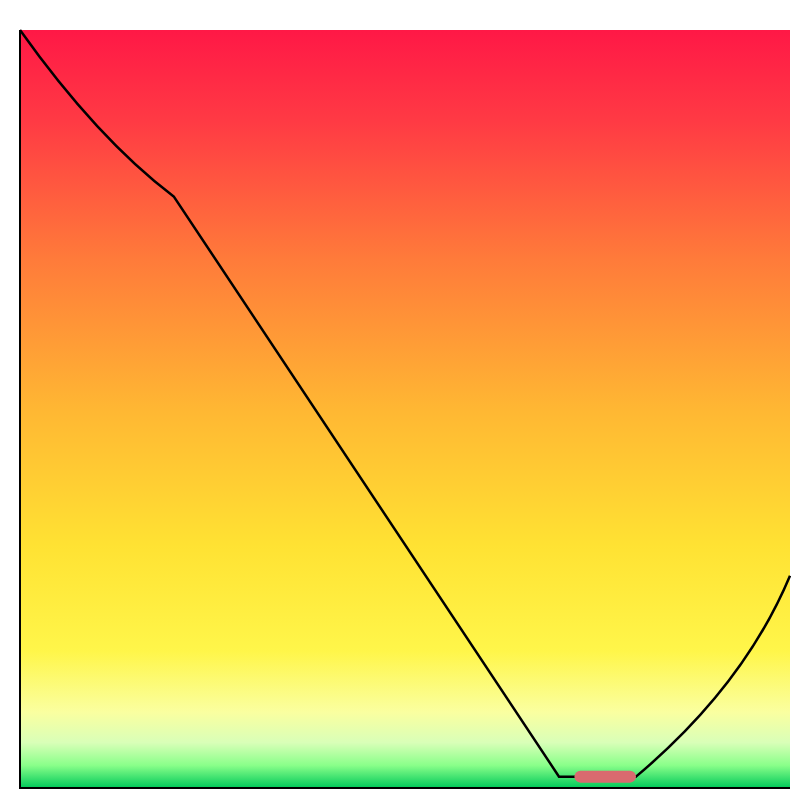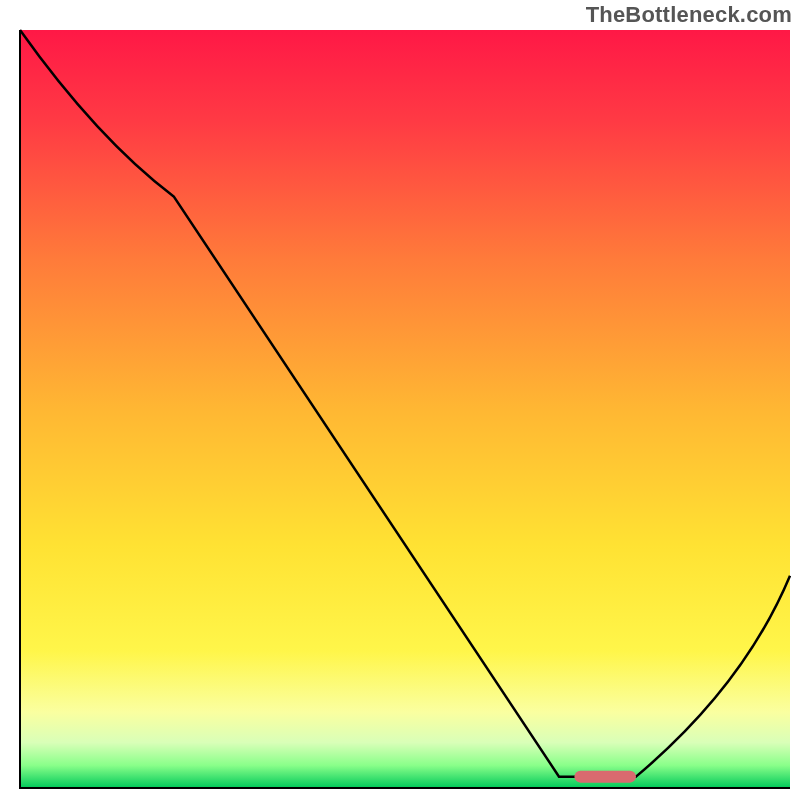--- a/index.html
+++ b/index.html
@@ -45,21 +45,20 @@
   }
   .marker {
     fill: #d96a6f;
     stroke: none;
   }
 </style>
 </head>
 <body>
 
 <div class="chart-container">
-  <div class="watermark">TheBottleneck.com</div>
   <svg class="plot" viewBox="0 0 800 800">
     <defs>
       <linearGradient id="bg-grad" x1="0" y1="0" x2="0" y2="1">
           <stop offset="0%" stop-color="#ff1846"></stop>
           <stop offset="12%" stop-color="#ff3a44"></stop>
           <stop offset="30%" stop-color="#ff7a3a"></stop>
           <stop offset="50%" stop-color="#ffb733"></stop>
           <stop offset="68%" stop-color="#ffe233"></stop>
           <stop offset="82%" stop-color="#fff64a"></stop>
           <stop offset="90%" stop-color="#faffa0"></stop>

